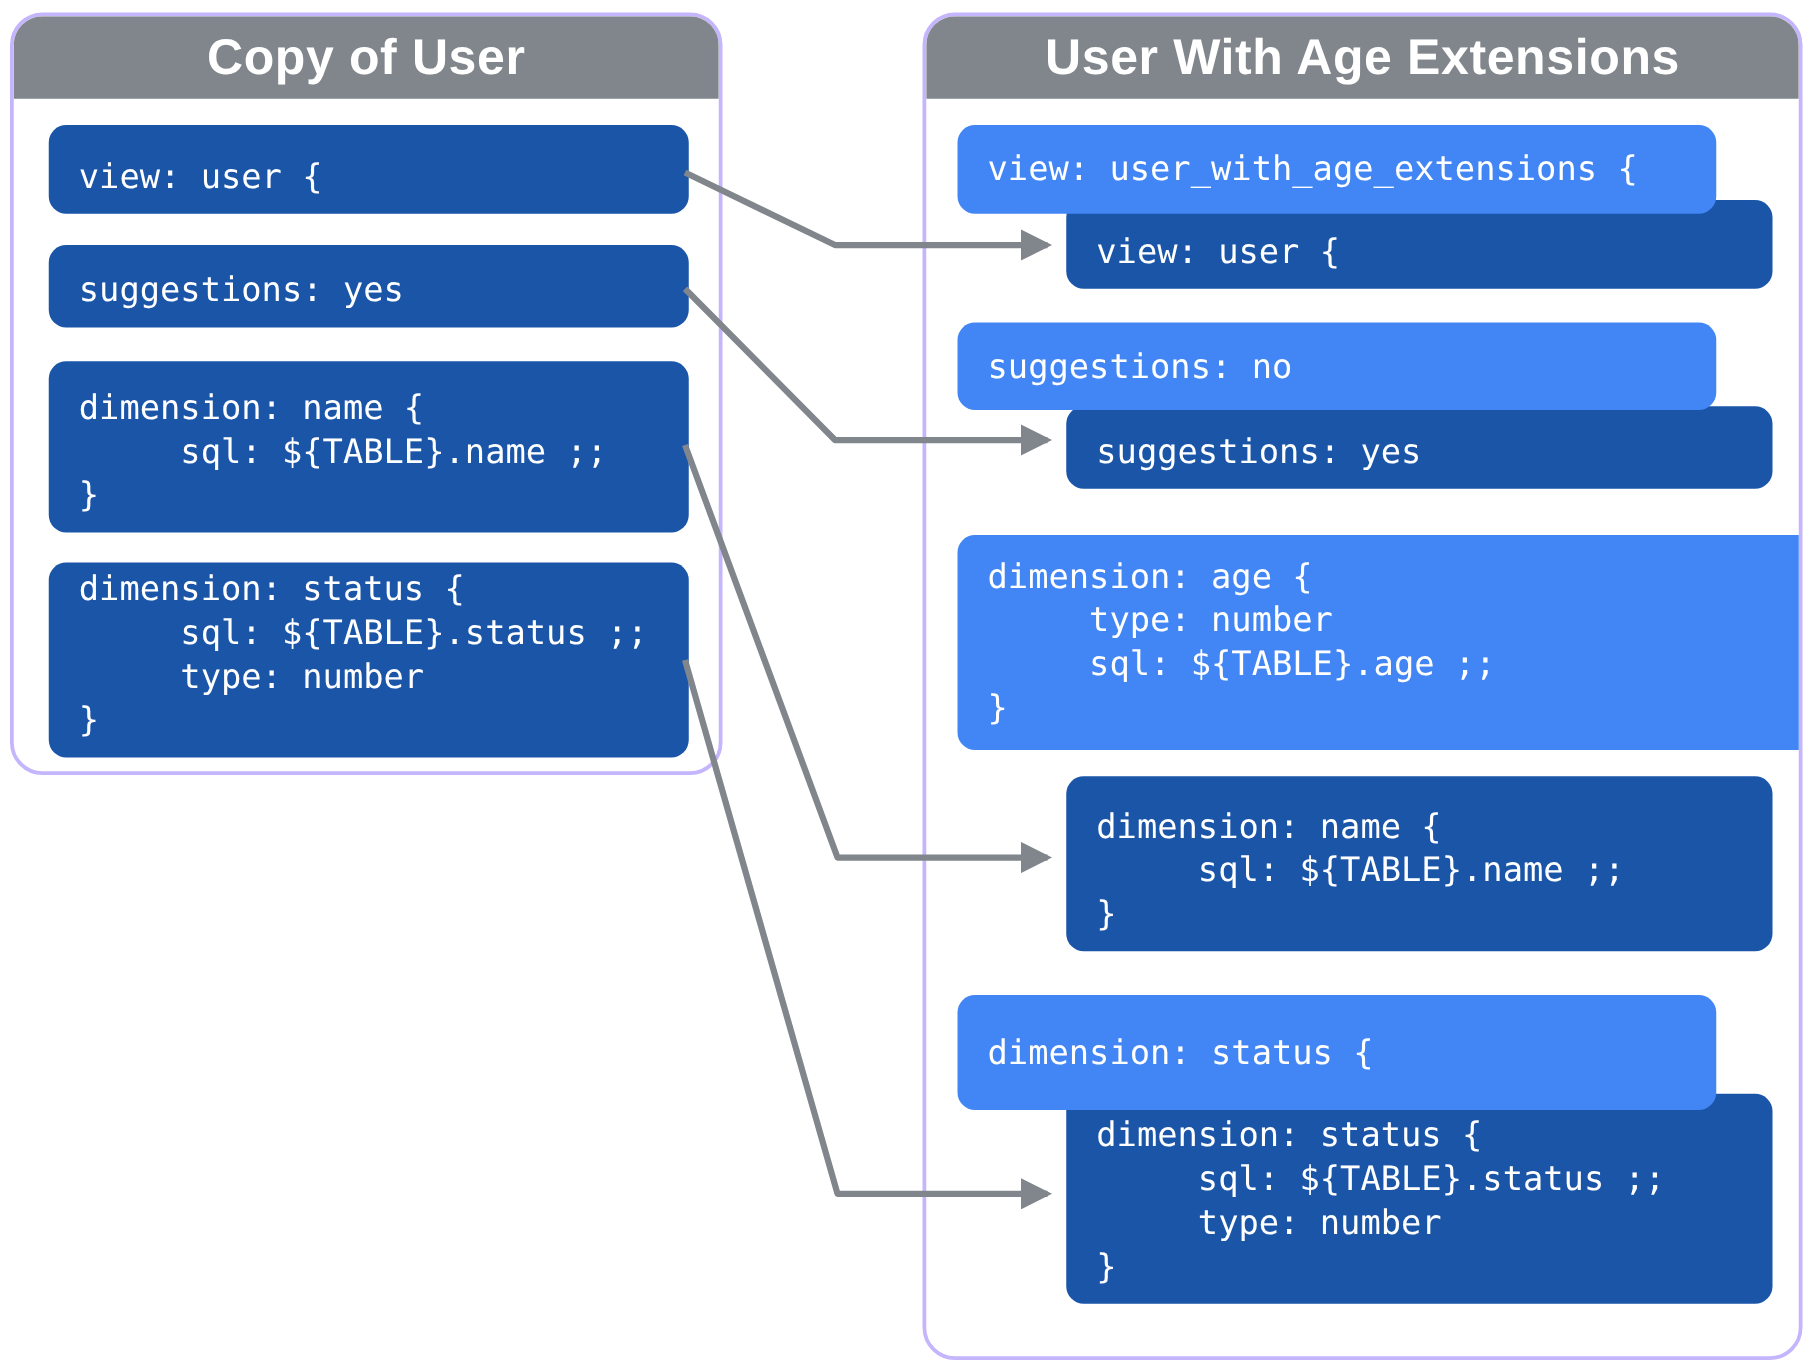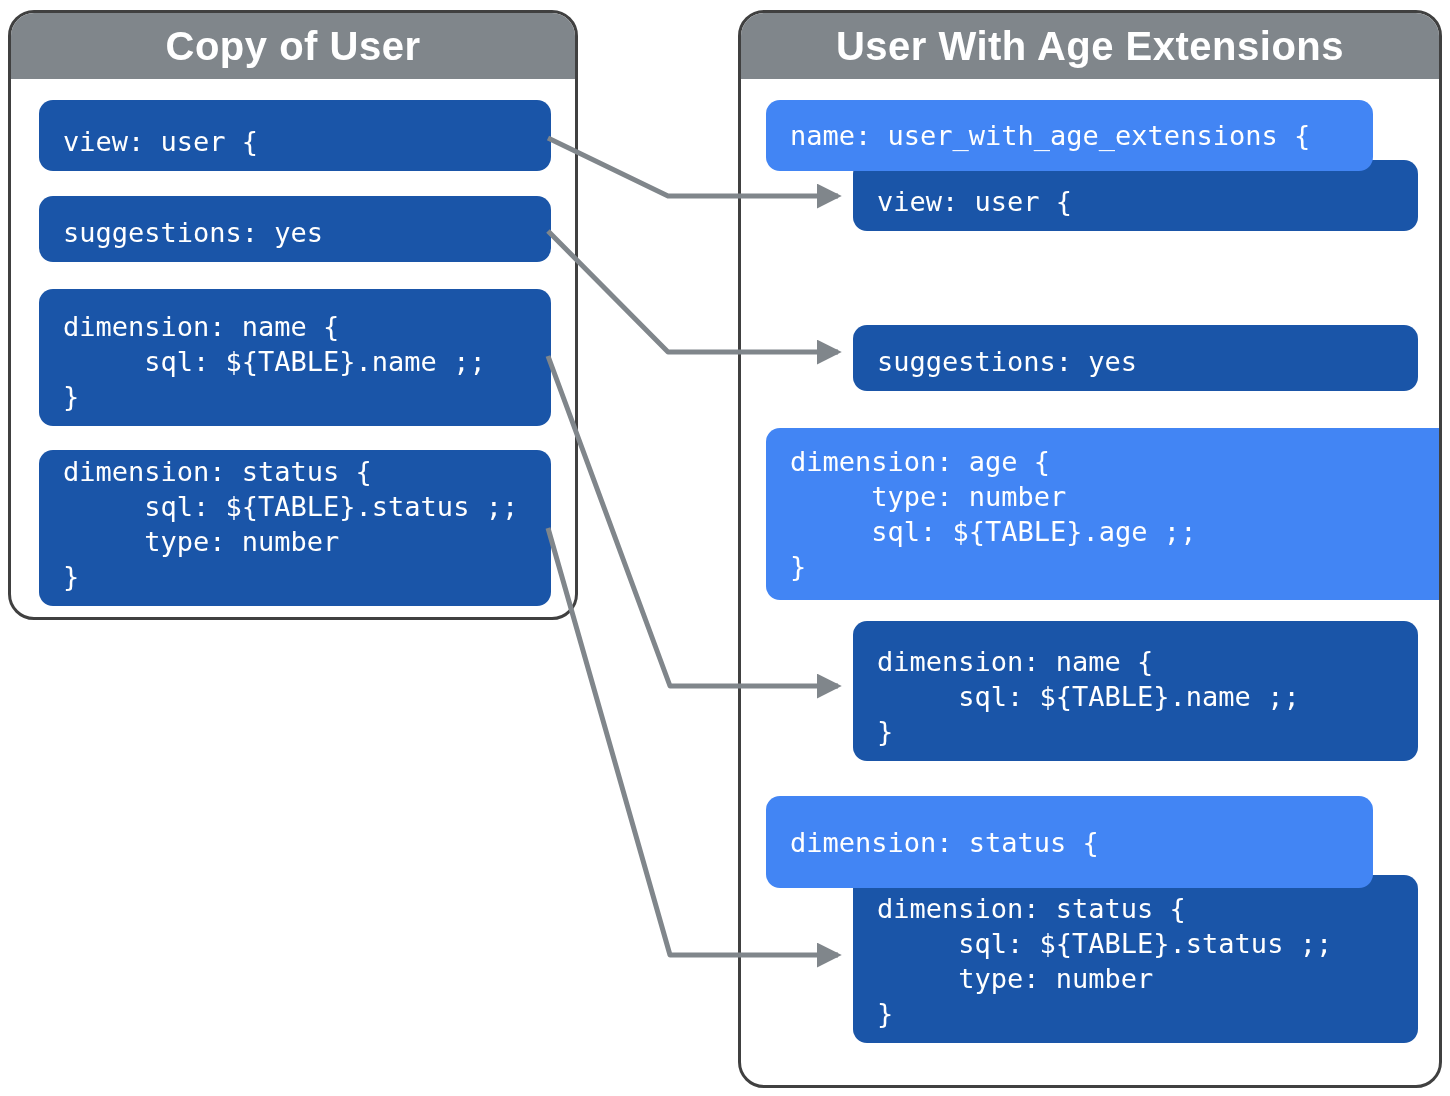--- a/index.html
+++ b/index.html
@@ -7,21 +7,21 @@
     position: relative;
     width: 1450px;
     height: 1096px;
     background: #ffffff;
     font-family: "Liberation Sans", sans-serif;
     overflow: hidden;
   }
   .panel {
     position: absolute;
     background: #ffffff;
-    border: 3px solid #404040;
+    border: 3px solid #c4b5fd;
     border-radius: 26px;
     box-sizing: border-box;
     overflow: hidden;
   }
   .panel-header {
     position: absolute;
     left: 0; right: 0; top: 0;
     height: 66px;
     background: #80868B;
     color: #ffffff;
@@ -110,25 +110,28 @@
     </div>
   </div>
 
   <div class="panel" id="right-panel">
     <div class="panel-header">User With Age Extensions</div>
 
     <div class="code-block dark rb1d">
       <div class="code-line">view: user {</div>
     </div>
     <div class="code-block light rb1l">
-      <div class="code-line">name: user_with_age_extensions {</div>
+      <div class="code-line">view: user_with_age_extensions {</div>
     </div>
 
     <div class="code-block dark rb2d">
       <div class="code-line">suggestions: yes</div>
+    </div>
+    <div class="code-block light rb2l">
+      <div class="code-line">suggestions: no</div>
     </div>
 
     <div class="code-block light rb3l">
       <div class="code-line">dimension: age {</div>
       <div class="code-line">     type: number</div>
       <div class="code-line">     sql: ${TABLE}.age ;;</div>
       <div class="code-line">}</div>
     </div>
 
     <div class="code-block dark rb4d">

